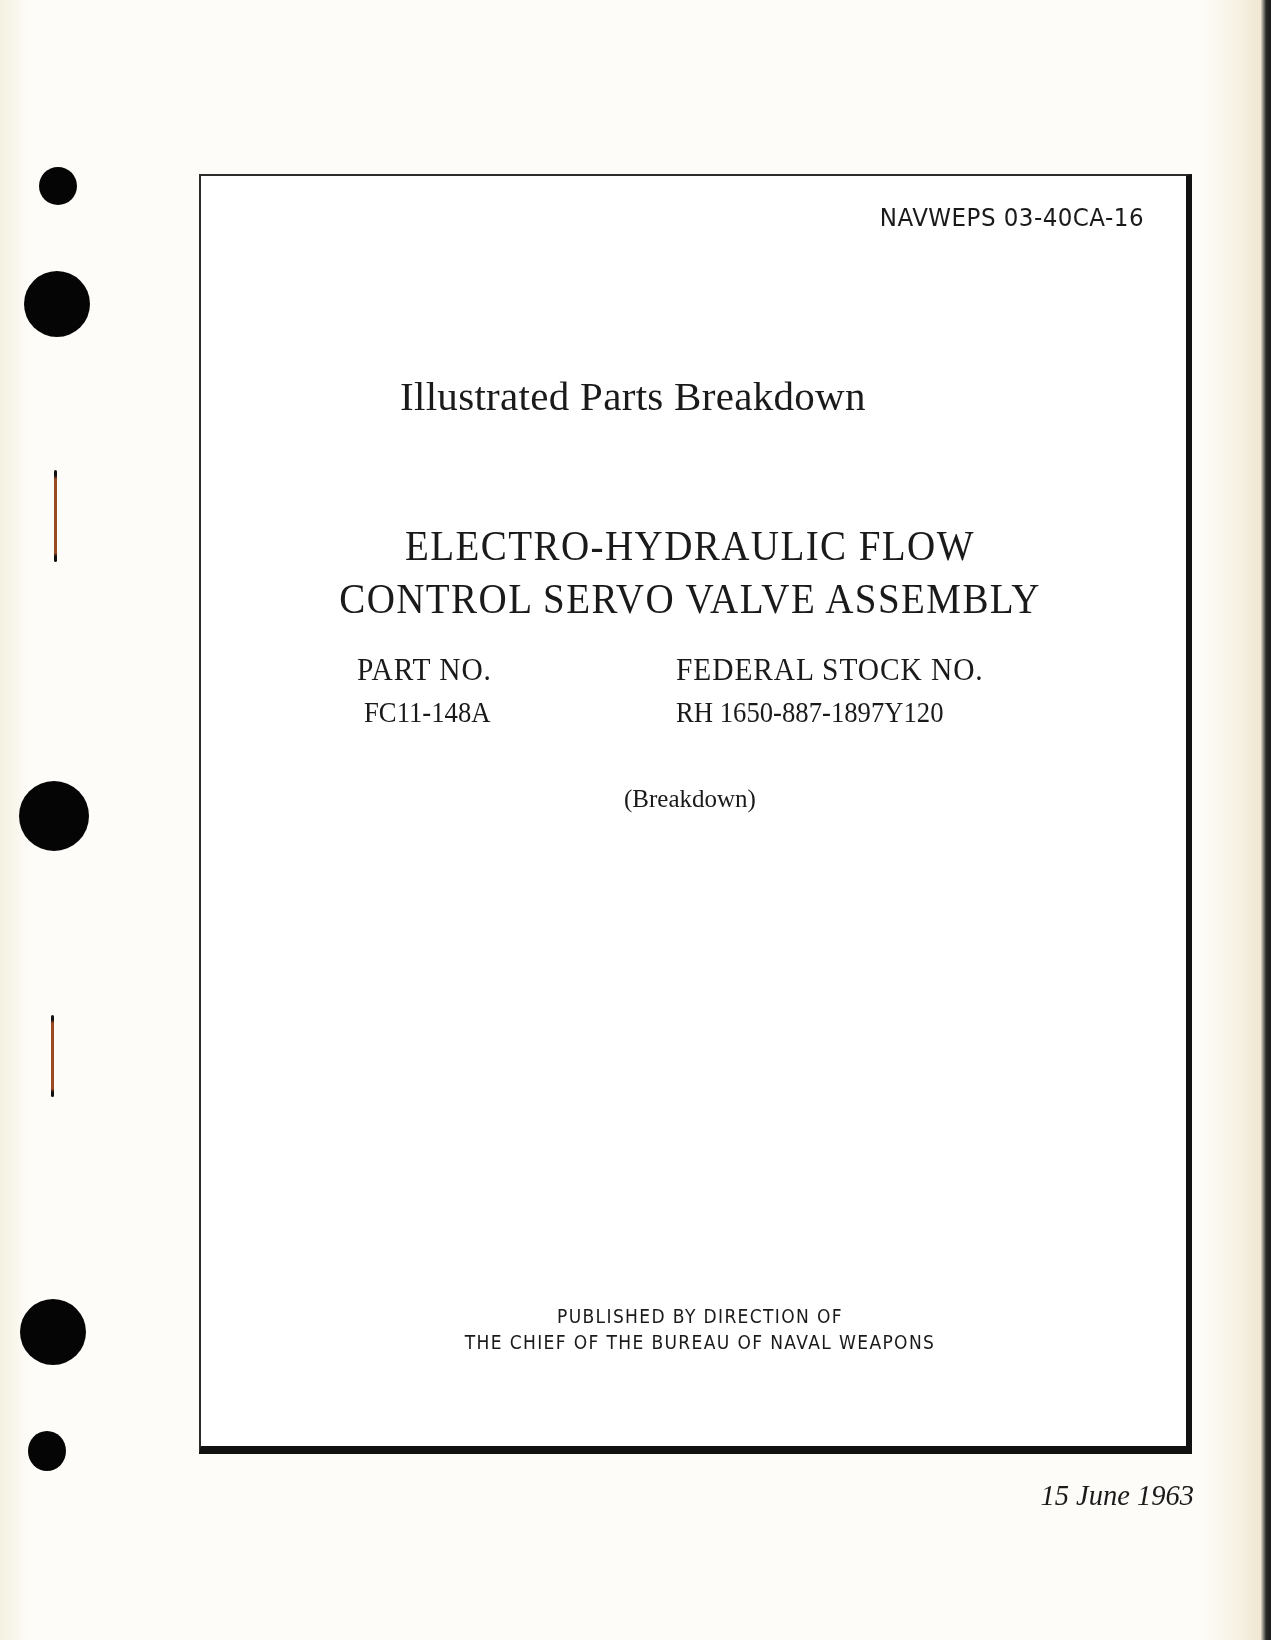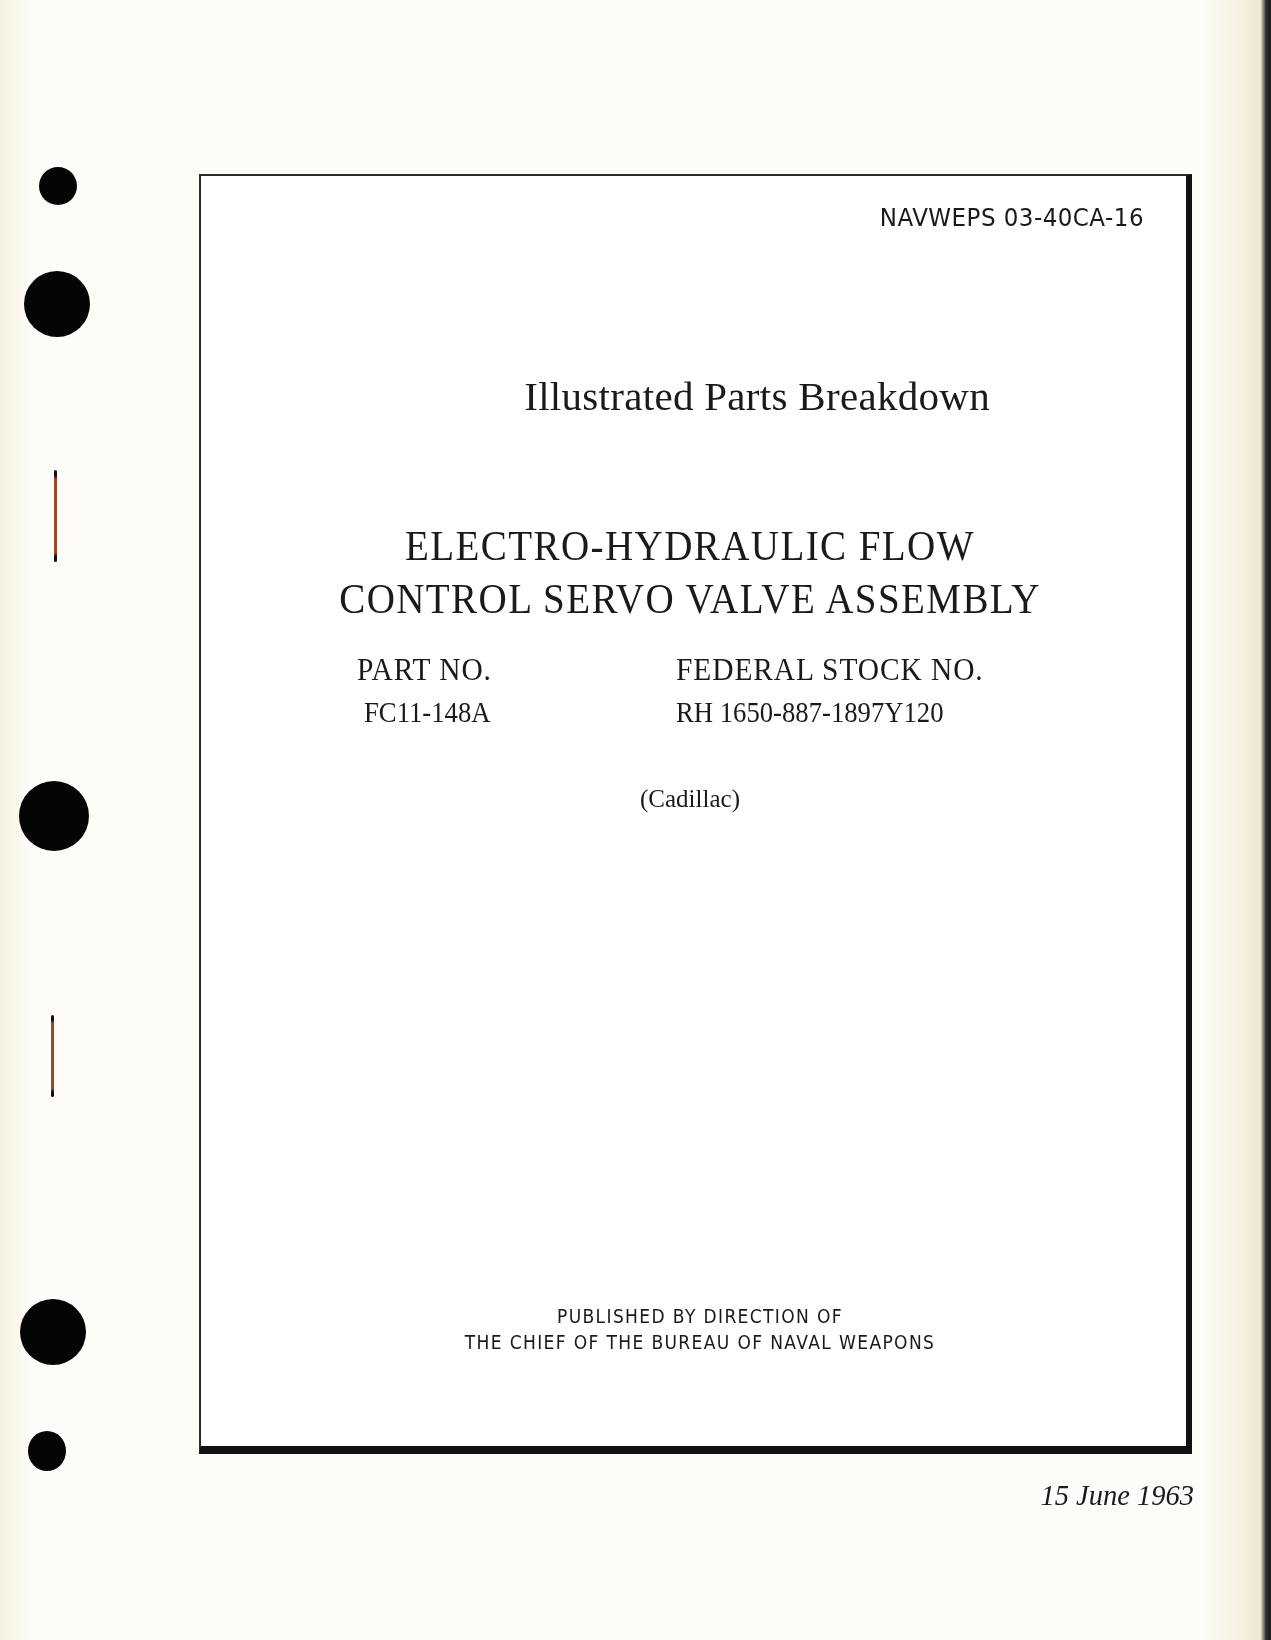--- a/index.html
+++ b/index.html
@@ -28,21 +28,21 @@
     border-right: 6px solid #111; border-bottom: 8px solid #111;
     box-sizing: border-box; background: #fff;
   }
   .abs { position: absolute; white-space: nowrap; }
   .navweps {
     top: 203px; left: 838px; width: 306px; text-align: right;
     font-family: "DejaVu Sans", sans-serif; font-size: 25px; letter-spacing: 0.5px;
     transform: scaleX(0.92); transform-origin: right center;
   }
   .ipb {
-    top: 372px; left: 400px; width: 590px; text-align: right;
+    top: 372px; left: 400px; width: 590px; text-align: left;
     font-size: 41px; letter-spacing: 0.3px;
   }
   .title1 {
     top: 522px; left: 330px; width: 720px; text-align: center;
     font-size: 42px; letter-spacing: 1.5px;
     transform: scaleX(0.93);
   }
   .title2 {
     top: 575px; left: 250px; width: 880px; text-align: center;
     font-size: 42px; letter-spacing: 1.5px;
@@ -91,18 +91,18 @@
 
 <div class="abs title1">ELECTRO-HYDRAULIC FLOW</div>
 <div class="abs title2">CONTROL SERVO VALVE ASSEMBLY</div>
 
 <div class="abs col-head part-h">PART NO.</div>
 <div class="abs col-val part-v">FC11-148A</div>
 
 <div class="abs col-head fsn-h">FEDERAL STOCK NO.</div>
 <div class="abs col-val fsn-v">RH 1650-887-1897Y120</div>
 
-<div class="abs mfr">(Cadillac)</div>
+<div class="abs mfr">(Breakdown)</div>
 
 <div class="abs pub1">PUBLISHED BY DIRECTION OF</div>
 <div class="abs pub2">THE CHIEF OF THE BUREAU OF NAVAL WEAPONS</div>
 
 <div class="abs date">15 June 1963</div>
 
 </body></html>

